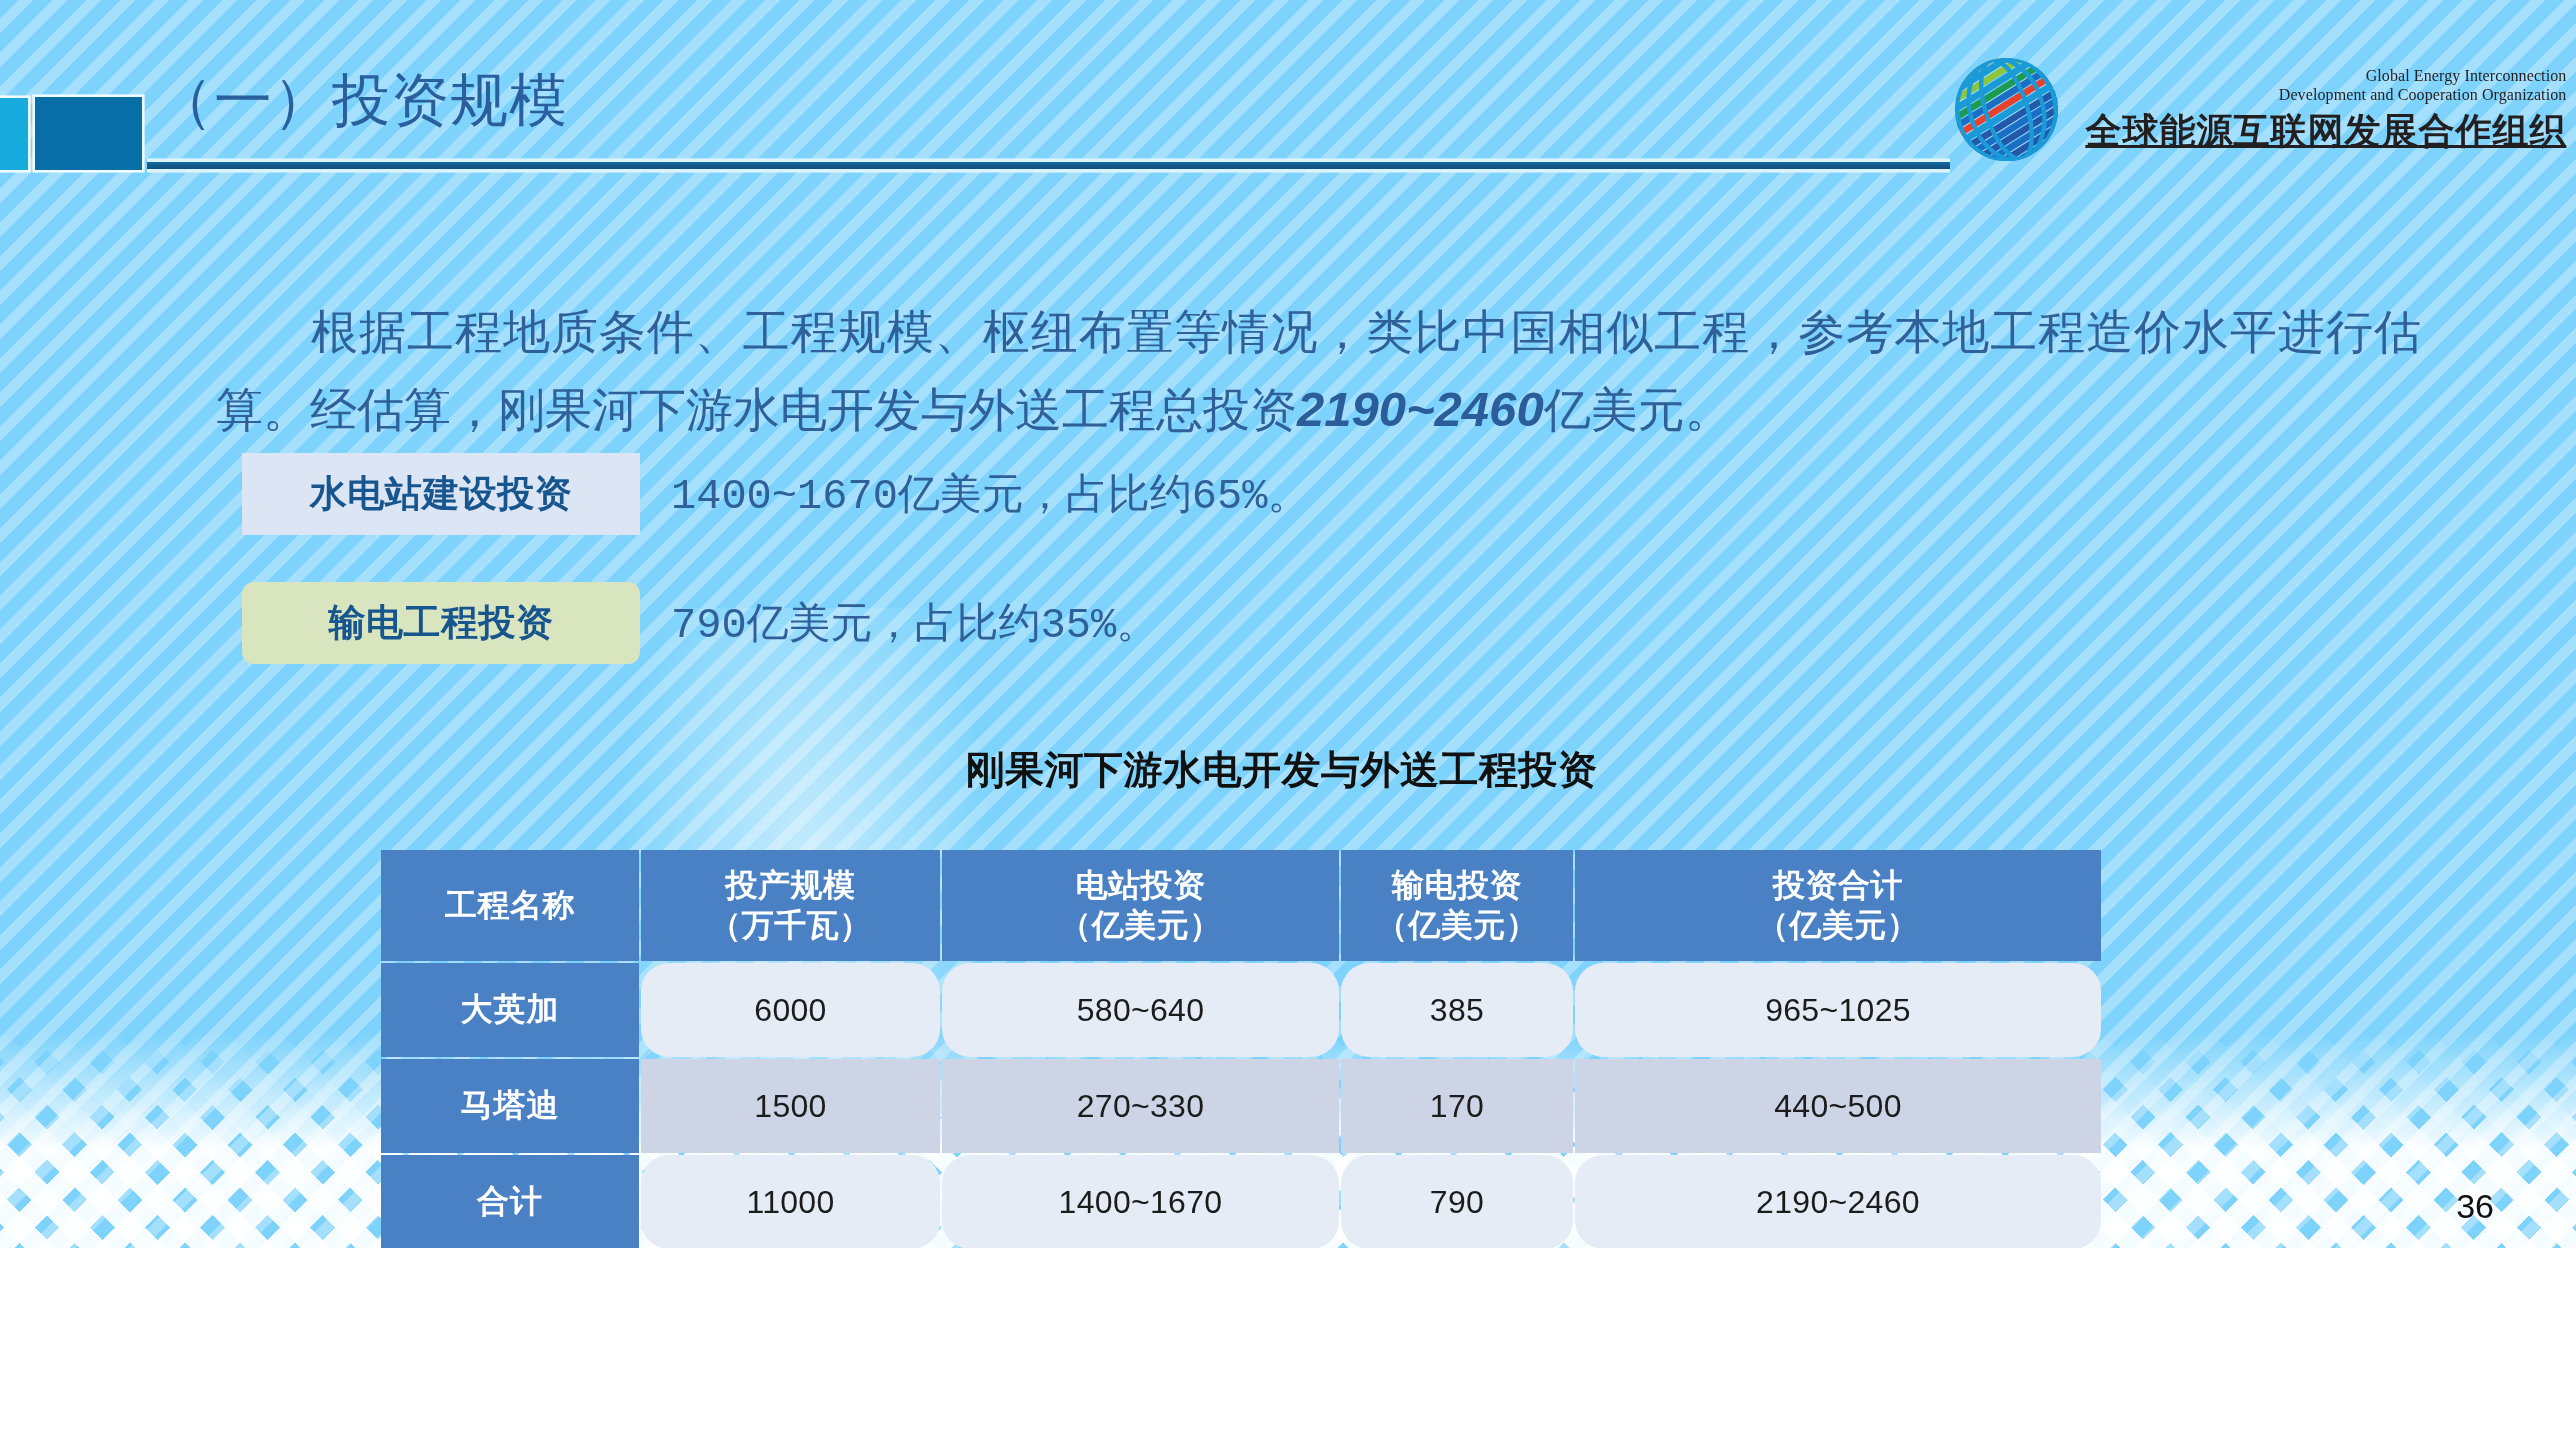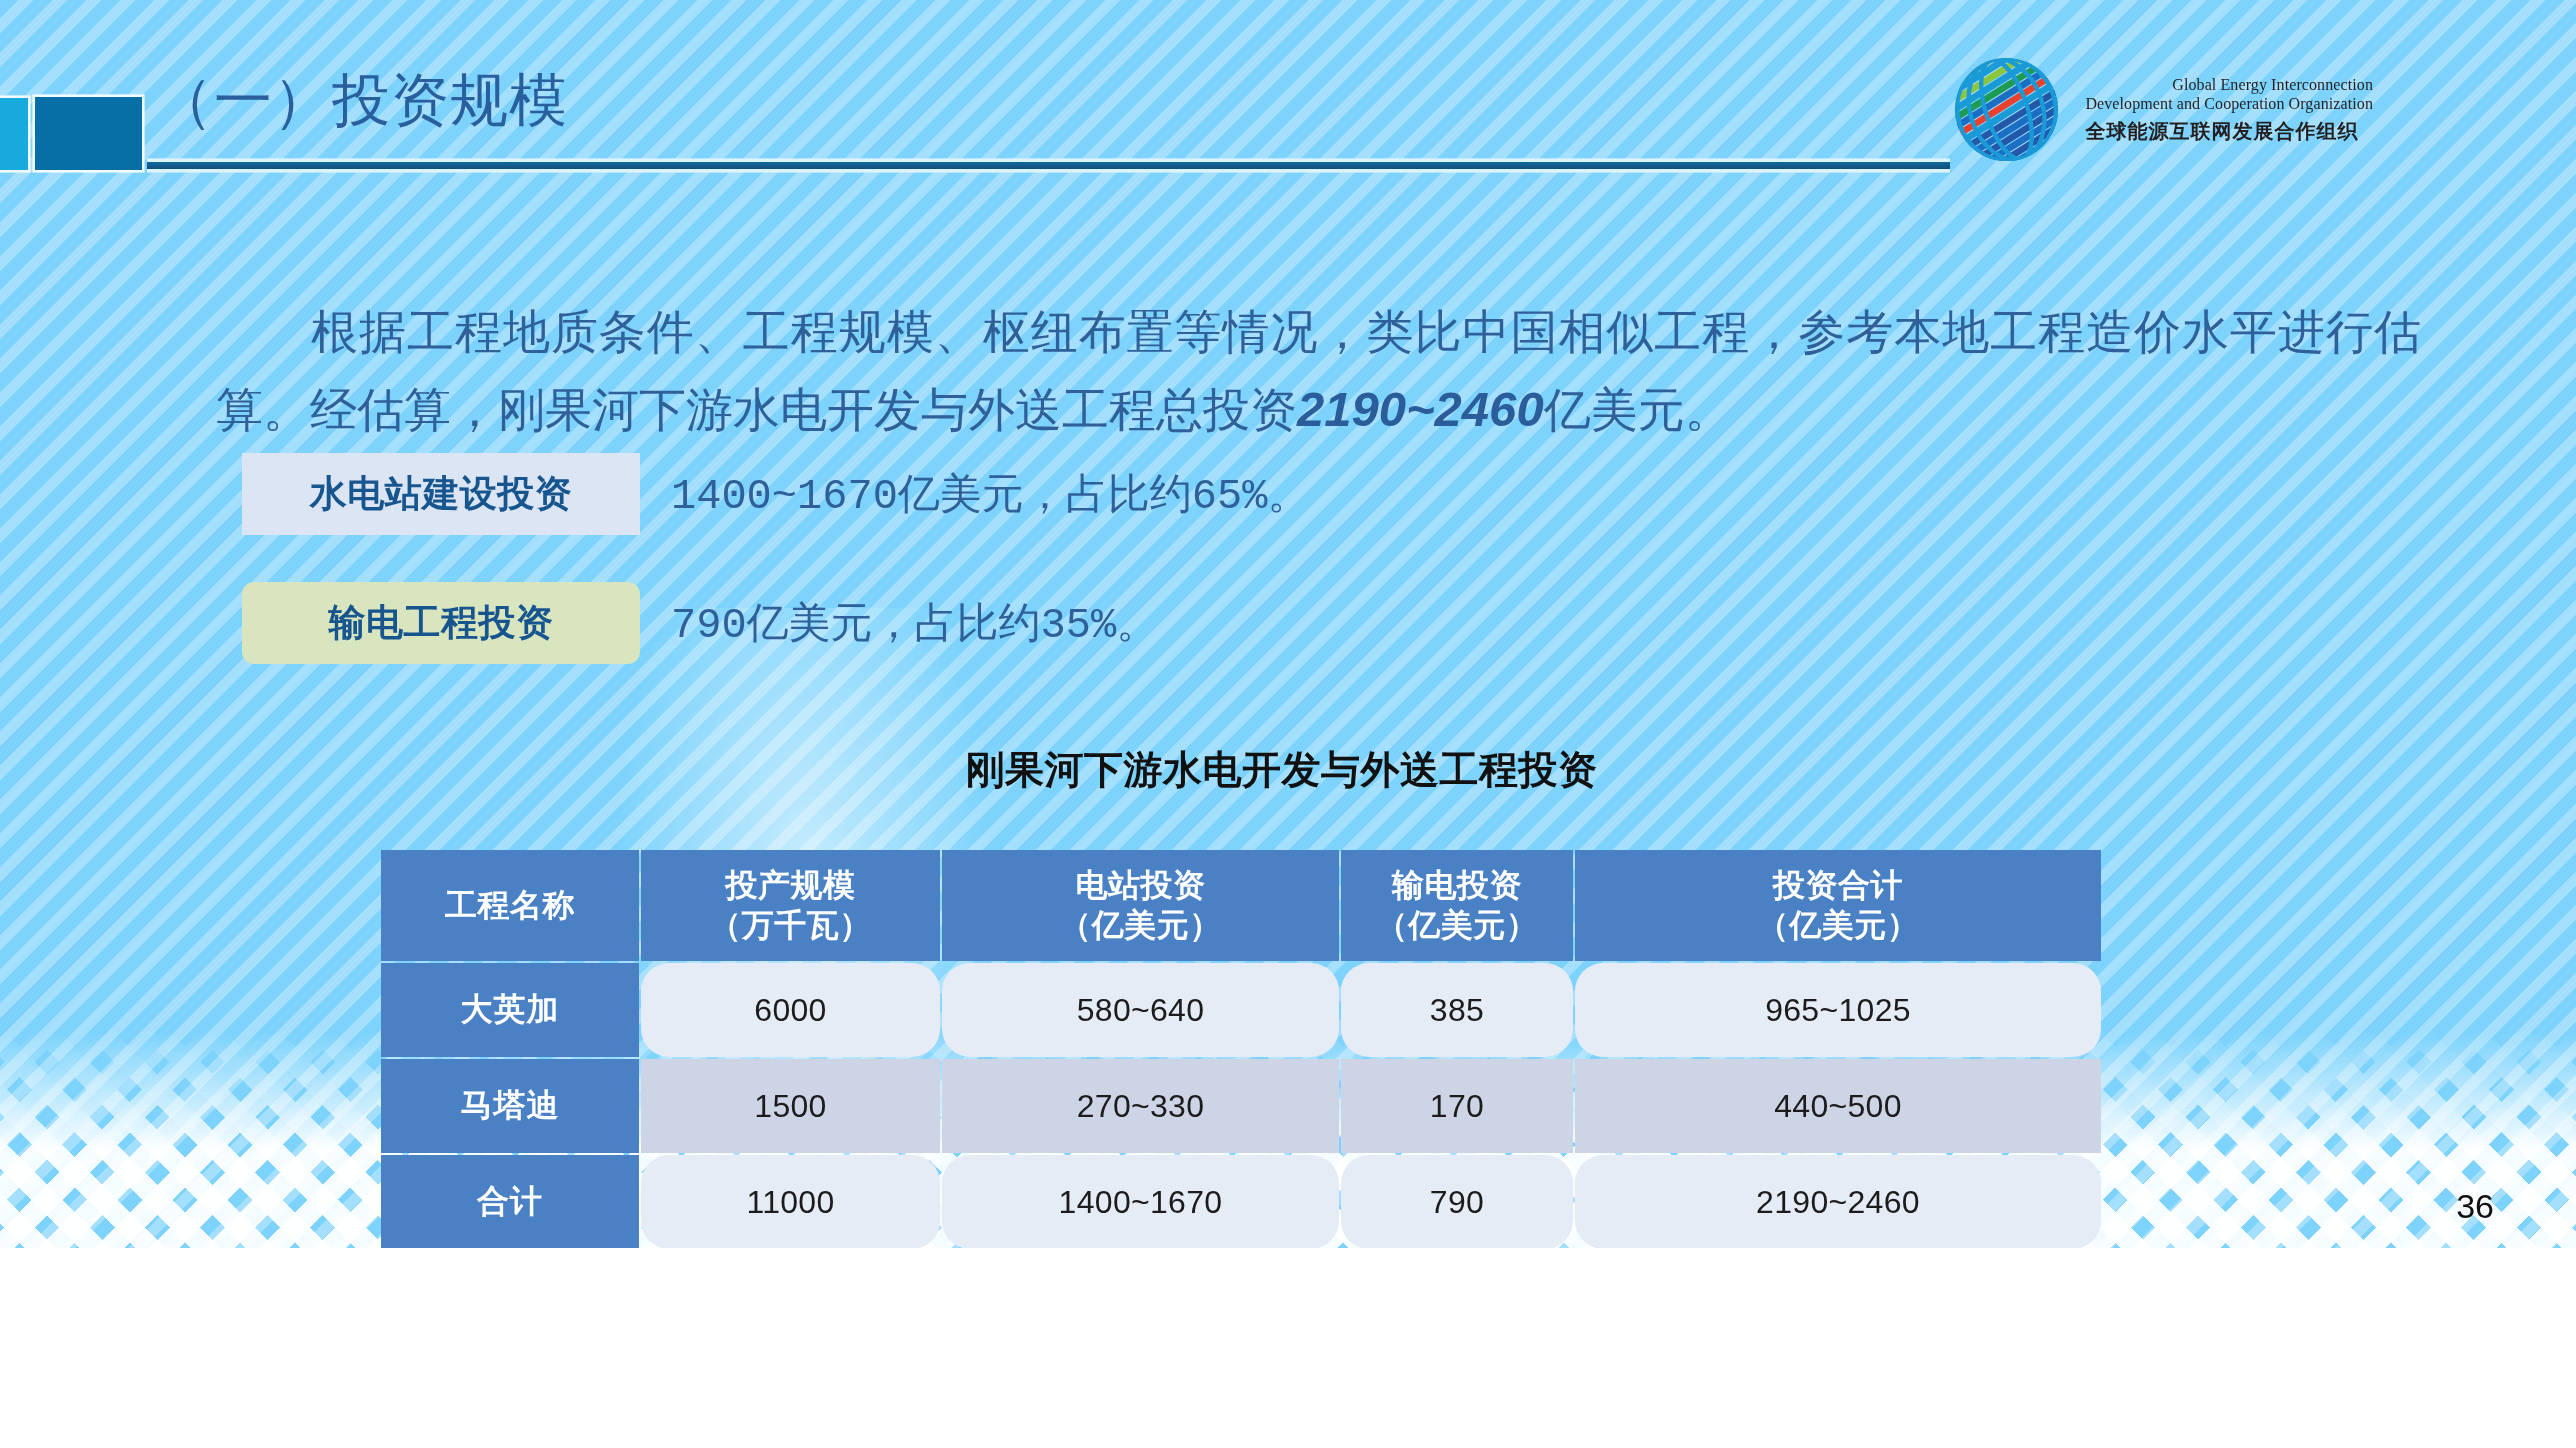--- a/index.html
+++ b/index.html
@@ -101,26 +101,27 @@
   .logo-text { line-height: 1.16; }
   .logo-en {
     font-family: "Liberation Serif", "DejaVu Serif", serif;
     font-size: 16px;
     color: #231f20;
     white-space: nowrap;
     letter-spacing: 0.1px;
     text-align: right;
   }
   .logo-cn {
-    font-size: 20px;
+    font-size: 36px;
     font-weight: 700;
     color: #231f20;
     white-space: nowrap;
     letter-spacing: 1px;
     margin-top: 6.2px;
+    text-decoration: underline;
   }
 
   
   .body-para {
     position: absolute;
     left: 216px; top: 247px;
     width: 2205px;
     font-size: 47px;
     line-height: 1.62;
     color: #2f6099;

